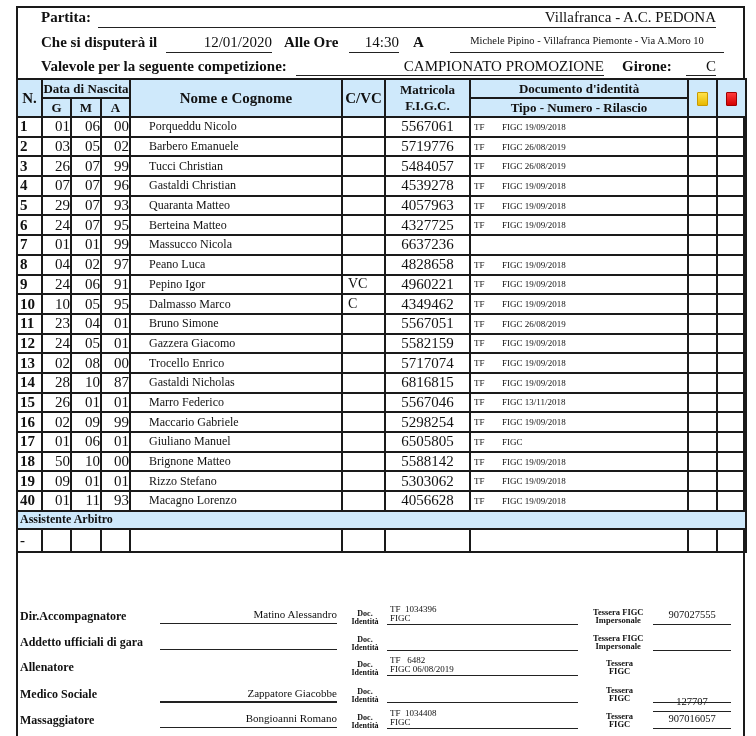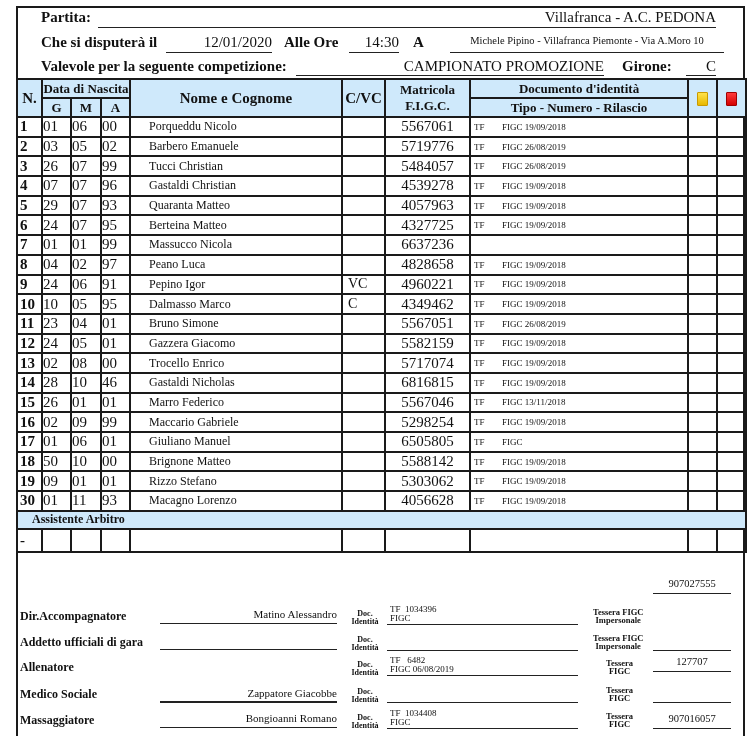--- a/index.html
+++ b/index.html
@@ -8,31 +8,31 @@
   .sheet { position:absolute; left:16px; top:6px; width:729px; height:740px;
            border-left:2px solid #1a1a1a; border-right:2px solid #1a1a1a; border-top:2px solid #1a1a1a; box-sizing:border-box; }
   .abs { position:absolute; }
   .lbl { font-weight:bold; font-size:15px; white-space:nowrap; }
   .uline { position:absolute; border-bottom:1.5px solid #222; text-align:right; font-size:15px; white-space:nowrap; }
   table.grid { position:absolute; left:16px; top:78px; border-collapse:collapse; table-layout:fixed; }
   table.grid td, table.grid th { border:2px solid #1a1a1a; padding:0; overflow:hidden; white-space:nowrap; }
   table.grid th { background:#cfe9fb; font-weight:bold; font-size:13px; }
   .hdr-big { font-size:15px !important; }
   td.num { font-weight:bold; font-size:15px; text-align:left; padding-left:2px !important; }
-  td.dt { font-size:15px; text-align:left; }
+  td.dt { font-size:15px; text-align:right; }
   td.nm { font-size:12px; padding-left:18px !important; }
   td.cvc { font-size:14px; padding-left:5px !important;margin-left:14px; }
   td.mat { font-size:15px; text-align:center; }
   td.doc { font-size:9px; padding-left:3px !important; }
   td.doc .tf { display:inline-block; width:28px; }
   tr.row td { height:17.7px; }
   .card { display:inline-block; width:9px; height:12px; border-radius:1px; vertical-align:middle; }
   .card.y { background:linear-gradient(#ffe24a,#e8b800); border:1px solid #c99a00; }
   .card.r { background:linear-gradient(#ff3b3b,#d40000); border:1px solid #a00000; }
-  tr.assist td { background:#cfe9fb; font-weight:bold; font-size:12px; height:16px; padding-left:14px; }
+  tr.assist td { background:#cfe9fb; font-weight:bold; font-size:12px; height:16px; padding-left:2px; }
   tr.blank td { height:21px; }
   .staff-lbl { position:absolute; font-weight:bold; font-size:12px; white-space:nowrap; }
   .staff-val { position:absolute; border-bottom:1.5px solid #222; font-size:11px; padding-left:8px; box-sizing:border-box; white-space:nowrap;text-align:right; }
   .doc-lbl { position:absolute; font-weight:bold; font-size:8px; line-height:8px; text-align:center; width:36px; }
   .doc-val { position:absolute; border-bottom:1.5px solid #222; font-size:9px; line-height:9px; padding-left:3px; box-sizing:border-box; white-space:pre; }
   .tess-lbl { position:absolute; font-weight:bold; font-size:8.5px; line-height:8px; text-align:center; white-space:nowrap; }
   .tess-val { position:absolute; border-bottom:1.5px solid #222; font-size:10.5px; text-align:center; box-sizing:border-box; }
 </style>
 </head>
 <body>
@@ -243,21 +243,21 @@
         <td class="cvc"></td>
         <td class="mat">5717074</td>
         <td class="doc"><span class="tf">TF</span><span>FIGC 19/09/2018</span></td>
         <td></td>
         <td></td>
       </tr>
       <tr class="row">
         <td class="num">14</td>
         <td class="dt">28</td>
         <td class="dt">10</td>
-        <td class="dt">46</td>
+        <td class="dt">87</td>
         <td class="nm">Gastaldi Nicholas</td>
         <td class="cvc"></td>
         <td class="mat">6816815</td>
         <td class="doc"><span class="tf">TF</span><span>FIGC 19/09/2018</span></td>
         <td></td>
         <td></td>
       </tr>
       <tr class="row">
         <td class="num">15</td>
         <td class="dt">26</td>
@@ -312,21 +312,21 @@
         <td class="dt">01</td>
         <td class="dt">01</td>
         <td class="nm">Rizzo Stefano</td>
         <td class="cvc"></td>
         <td class="mat">5303062</td>
         <td class="doc"><span class="tf">TF</span><span>FIGC 19/09/2018</span></td>
         <td></td>
         <td></td>
       </tr>
       <tr class="row">
-        <td class="num">30</td>
+        <td class="num">40</td>
         <td class="dt">01</td>
         <td class="dt">11</td>
         <td class="dt">93</td>
         <td class="nm">Macagno Lorenzo</td>
         <td class="cvc"></td>
         <td class="mat">4056628</td>
         <td class="doc"><span class="tf">TF</span><span>FIGC 19/09/2018</span></td>
         <td></td>
         <td></td>
       </tr>
@@ -356,21 +356,21 @@
       <div class="staff-val" style="left:160px;top:608px;width:177px;height:16px;">Matino Alessandro</div>
       <div class="doc-lbl" style="left:347px;top:610px;">
         <div>Doc.</div>
         <div>Identità</div>
       </div>
       <div class="doc-val" style="left:387px;top:605px;width:191px;height:20px;"><div>TF  1034396</div><div>FIGC</div></div>
       <div class="tess-lbl" style="left:593px;top:608px;">
         <div>Tessera FIGC</div>
         <div>Impersonale</div>
       </div>
-      <div class="tess-val" style="left:653px;top:578px;width:78px;height:16px;font-family:Liberation Serif, serif;">907027555</div>
+      <div class="tess-val" style="left:653px;top:609px;width:78px;height:16px;font-family:Liberation Serif, serif;">907027555</div>
     </div>
     <div>
       <div class="staff-lbl" style="left:20px;top:635px;">Addetto ufficiali di gara</div>
       <div class="staff-val" style="left:160px;top:634px;width:177px;height:16px;"></div>
       <div class="doc-lbl" style="left:347px;top:636px;">
         <div>Doc.</div>
         <div>Identità</div>
       </div>
       <div class="doc-val" style="left:387px;top:631px;width:191px;height:20px;"><div></div><div></div></div>
       <div class="tess-lbl" style="left:593px;top:634px;">
@@ -384,21 +384,21 @@
       <div class="staff-val" style="left:160px;top:687px;width:177px;height:16px;">Zappatore Giacobbe</div>
       <div class="doc-lbl" style="left:347px;top:661px;">
         <div>Doc.</div>
         <div>Identità</div>
       </div>
       <div class="doc-val" style="left:387px;top:656px;width:191px;height:20px;"><div>TF   6482</div><div>FIGC 06/08/2019</div></div>
       <div class="tess-lbl" style="left:606px;top:659px;">
         <div>Tessera</div>
         <div>FIGC</div>
       </div>
-      <div class="tess-val" style="left:653px;top:656px;width:78px;height:16px;">127707</div>
+      <div class="tess-val" style="left:653px;top:696px;width:78px;height:16px;">127707</div>
     </div>
     <div>
       <div class="staff-lbl" style="left:20px;top:687px;">Medico Sociale</div>
       <div class="staff-val" style="left:160px;top:686px;width:177px;height:16px;"></div>
       <div class="doc-lbl" style="left:347px;top:688px;">
         <div>Doc.</div>
         <div>Identità</div>
       </div>
       <div class="doc-val" style="left:387px;top:683px;width:191px;height:20px;"><div></div><div></div></div>
       <div class="tess-lbl" style="left:606px;top:686px;">

